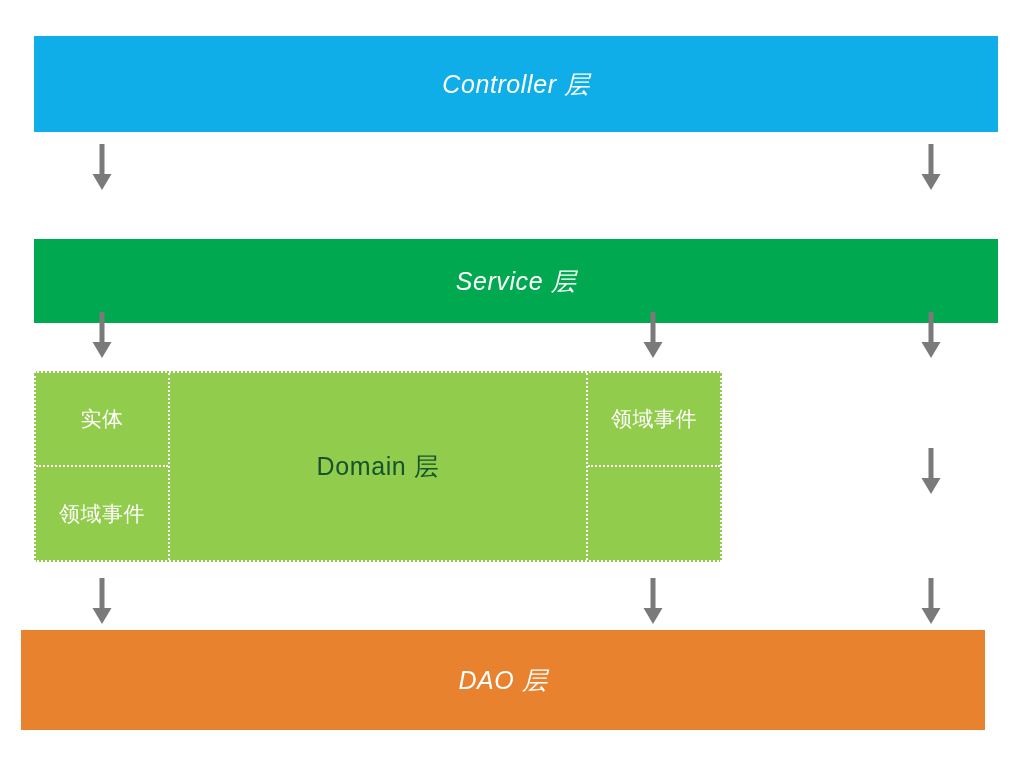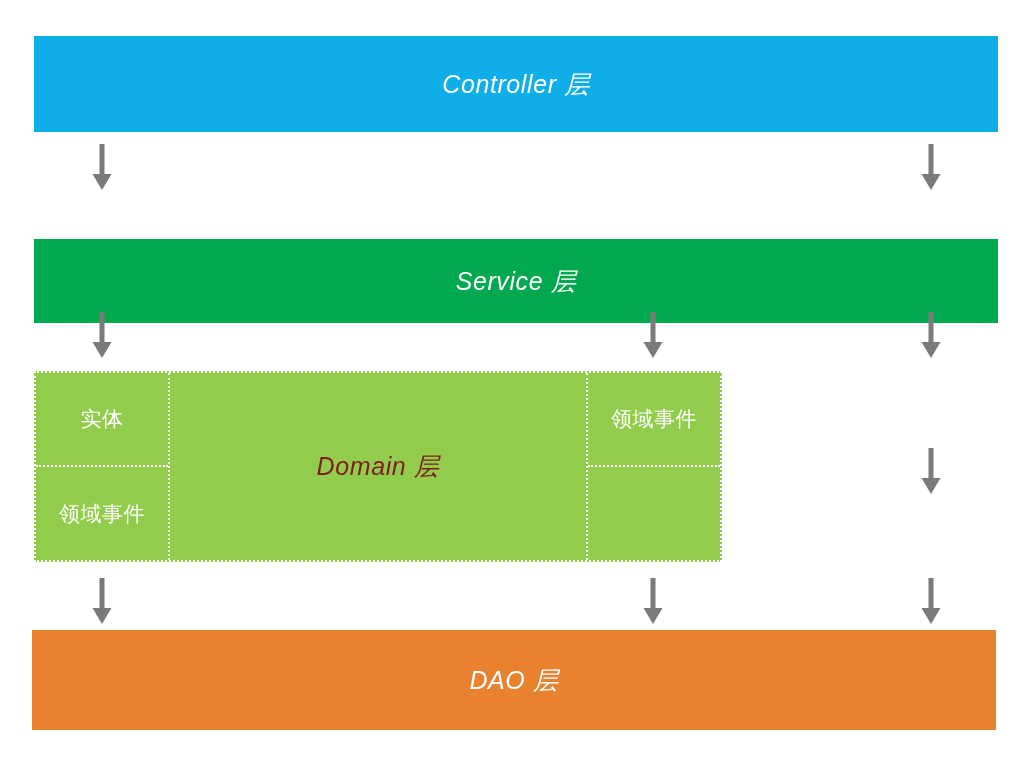--- a/index.html
+++ b/index.html
@@ -46,21 +46,21 @@
   }
   #service-layer {
     left: 34px;
     top: 203px;
     width: 964px;
     height: 84px;
     background: #00a94f;
     margin-top: 36px;
   }
   #dao-layer {
-    left: 32px;
+    left: 21px;
     top: 630px;
     width: 964px;
     height: 100px;
     background: #e8822e;
   }
 
   
   #domain-layer {
     position: absolute;
     left: 34px;
@@ -112,26 +112,25 @@
     bottom: 0;
   }
   .domain-cell-label {
     color: #ffffff;
     font-size: 21px;
     line-height: 1;
     white-space: nowrap;
     letter-spacing: 0.5px;
   }
   #domain-center-label {
-    color: #7f1d1d;
+    color: #14532d;
     font-size: 25px;
     line-height: 1;
     white-space: nowrap;
     letter-spacing: 0.6px;
-    font-style: italic;
   }
 
   
   .arrow {
     position: absolute;
     width: 28px;
   }
   .arrow svg {
     display: block;
     width: 28px;

